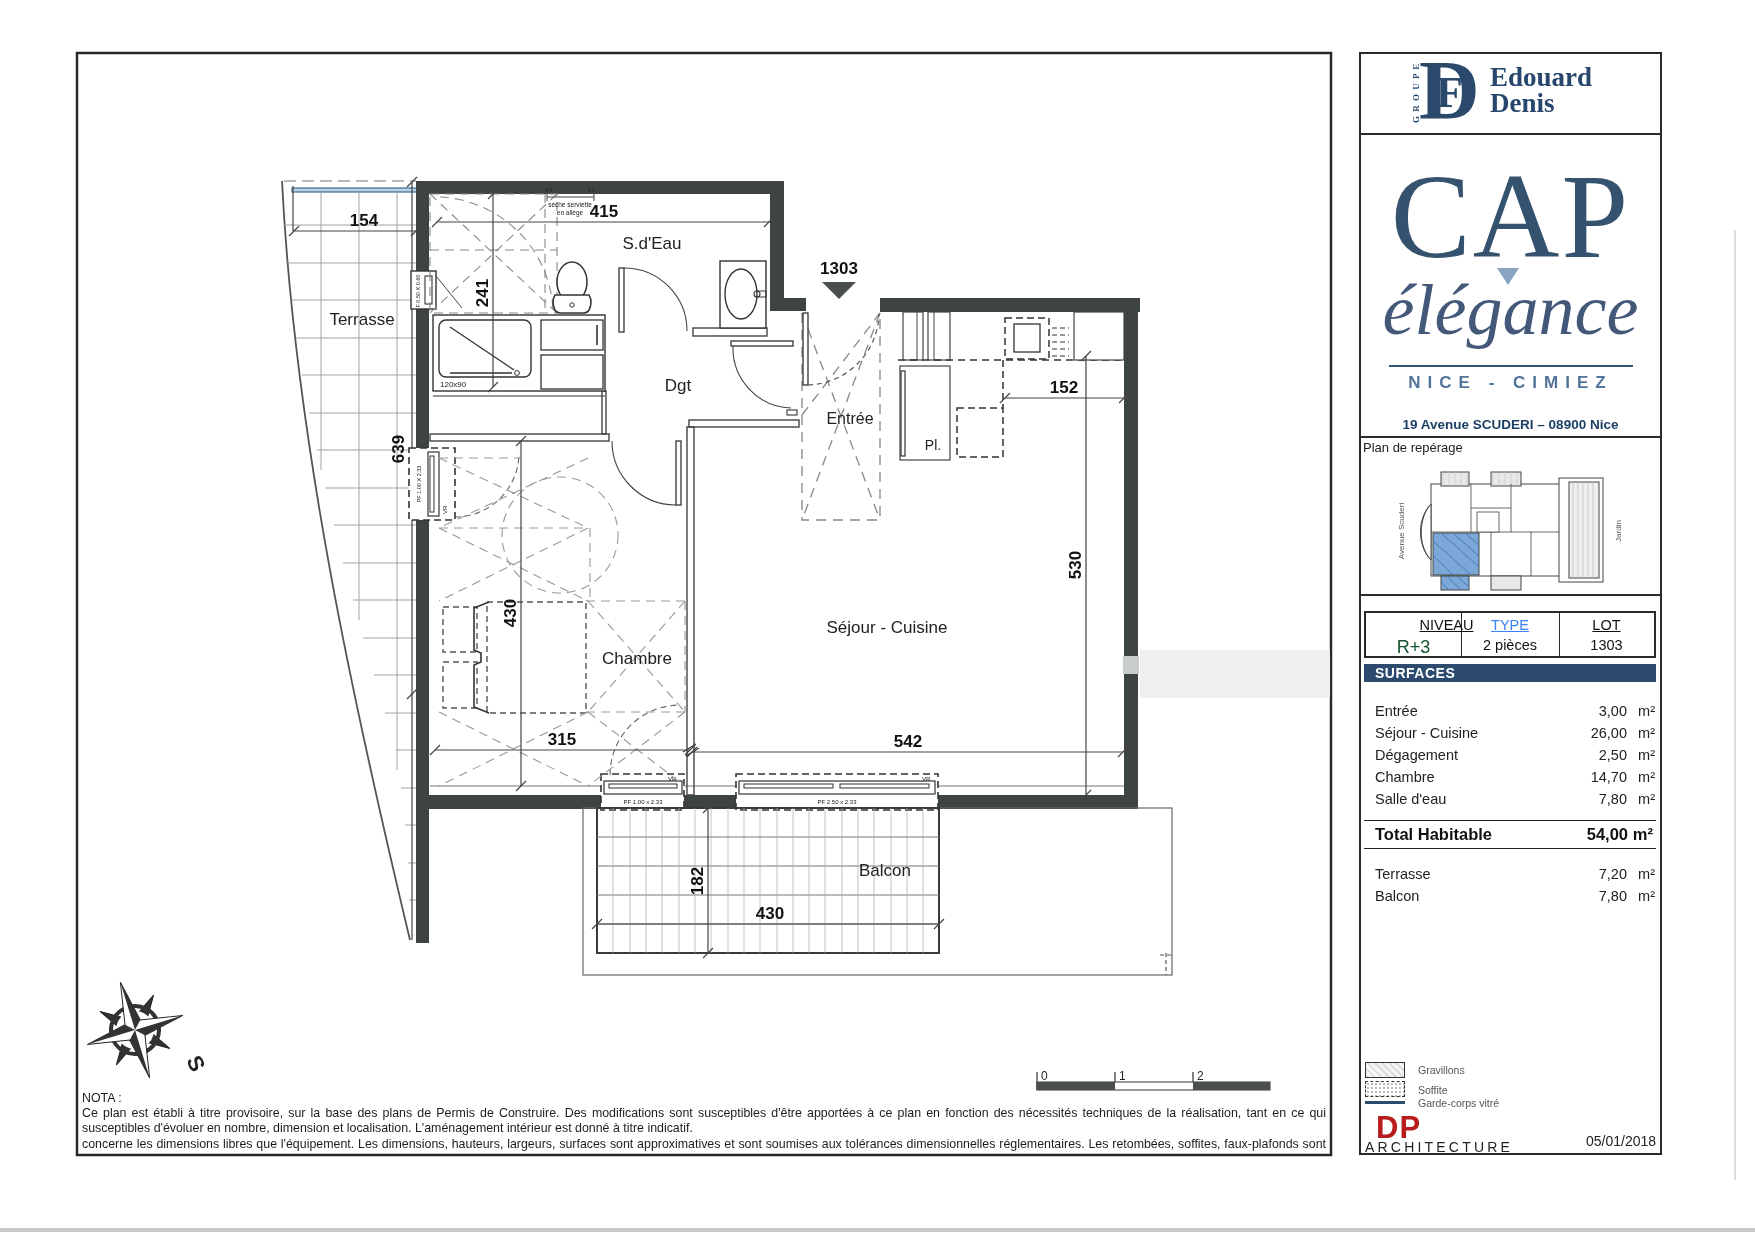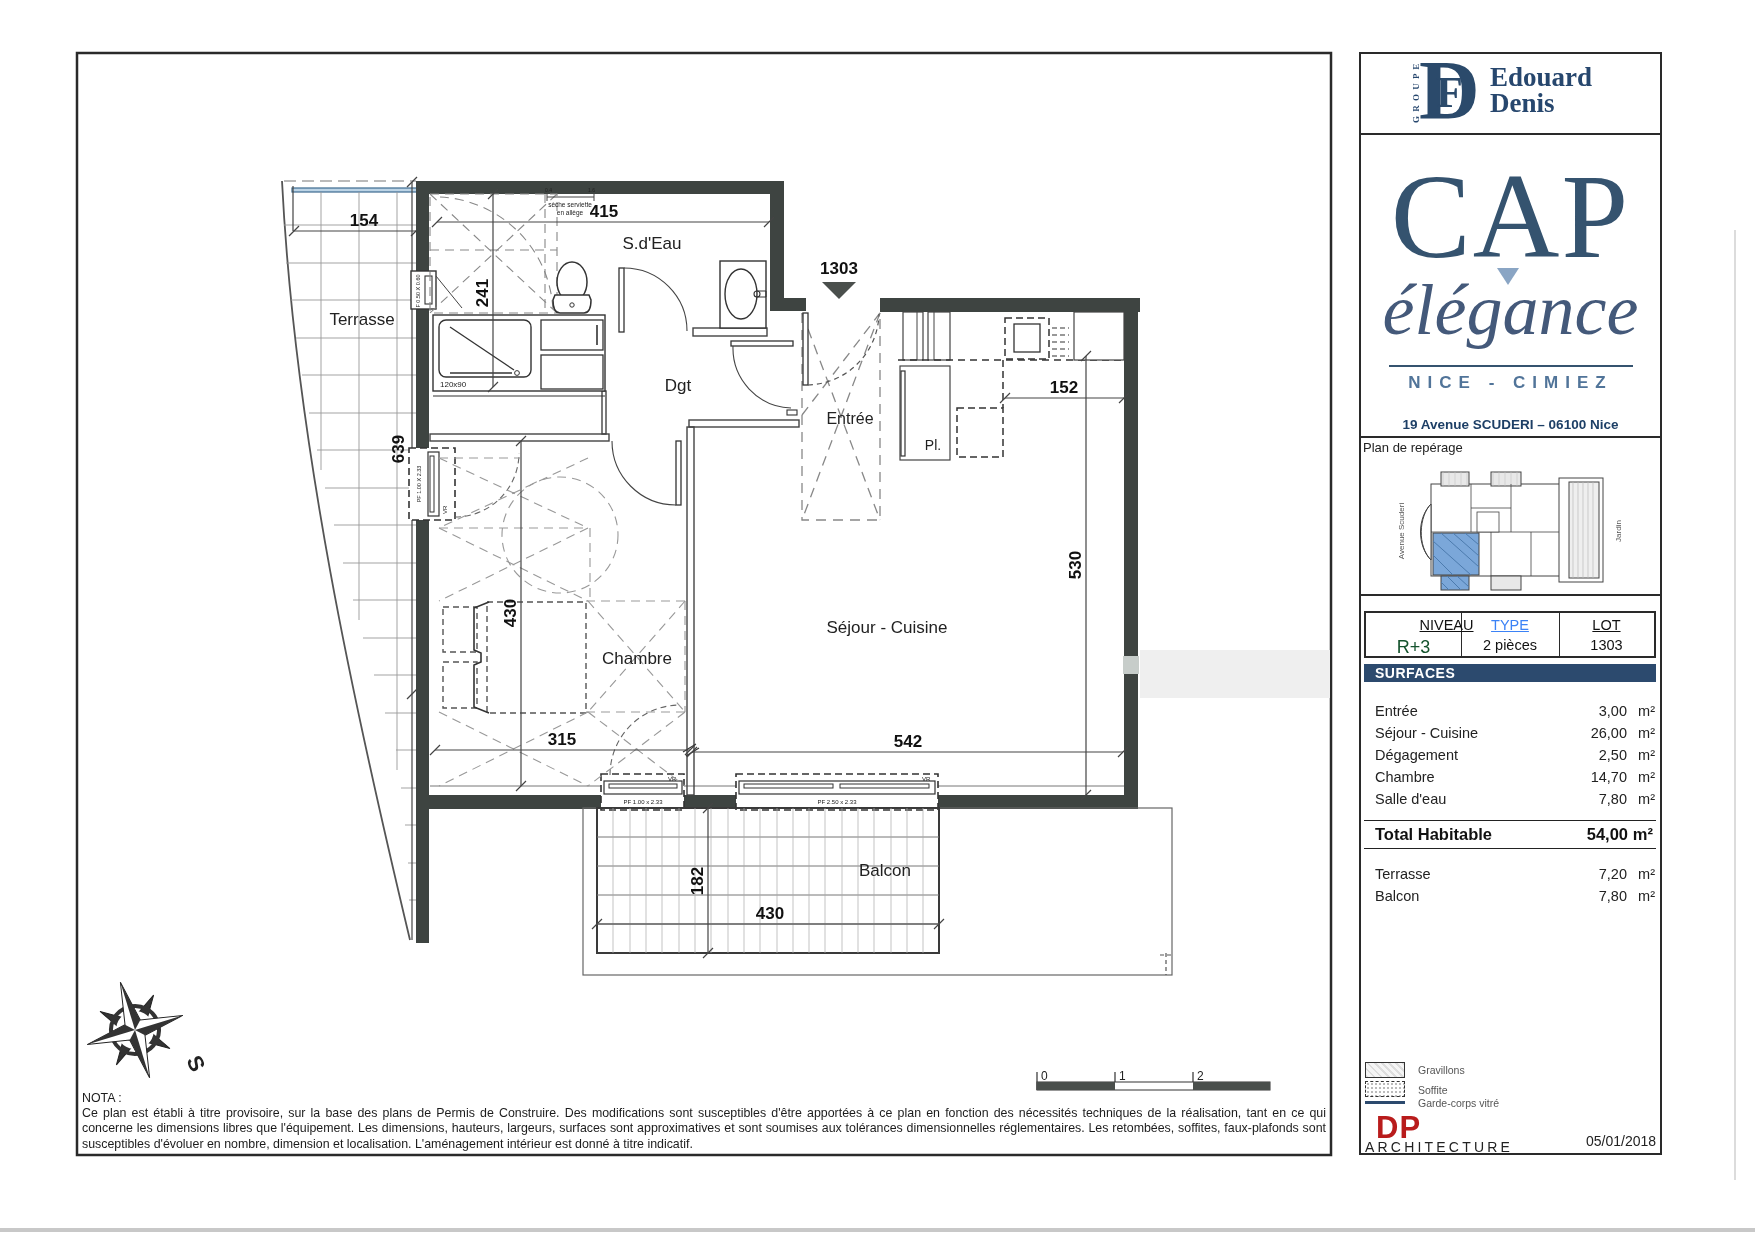--- a/index.html
+++ b/index.html
@@ -339,22 +339,22 @@
 <text x="1197" y="1080" font-size="12" fill="#222">2</text>
 <rect x="1037" y="1082" width="233" height="8" fill="#fff" stroke="#333" stroke-width="1"></rect>
 <rect x="1037" y="1082" width="78" height="8" fill="#4a4f4c"></rect>
 <rect x="1193" y="1082" width="77" height="8" fill="#4a4f4c"></rect>
 </g>
 </svg>
 
 <div class="abs" style="left:82px;top:1091px;width:1244px;font-size:12.4px;color:#1c1c1c;line-height:15.2px;">
 NOTA :<br>
 <div style="text-align:justify;text-align-last:justify;">Ce plan est établi à titre provisoire, sur la base des plans de Permis de Construire. Des modifications sont susceptibles d'être apportées à ce plan en fonction des nécessités techniques de la réalisation, tant en ce qui</div>
+<div>susceptibles d'évoluer en nombre, dimension et localisation. L'aménagement intérieur est donné à titre indicatif.</div>
 <div style="text-align:justify;text-align-last:justify;">concerne les dimensions libres que l'équipement. Les dimensions, hauteurs, largeurs, surfaces sont approximatives et sont soumises aux tolérances dimensionnelles réglementaires. Les retombées, soffites, faux-plafonds sont</div>
-<div>susceptibles d'évoluer en nombre, dimension et localisation. L'aménagement intérieur est donné à titre indicatif.</div>
 </div>
 
 <div class="abs" style="left:1359px;top:52px;width:303px;height:1103px;border:2px solid #2a2a2a;background:#fff;box-sizing:border-box;"></div>
 
 <div class="abs" style="left:1359px;top:52px;width:303px;height:83px;border-bottom:2px solid #2a2a2a;box-sizing:border-box;">
 
   <div class="abs" style="left:52px;top:8px;width:12px;height:66px;font-size:9px;letter-spacing:1px;color:#27476e;font-weight:bold;writing-mode:vertical-rl;transform:rotate(180deg);text-align:center;font-family:'Liberation Serif',serif;">G R O U P E</div>
 
   <div class="abs" style="left:60px;top:2px;width:64px;height:74px;color:#2b4a6b;font-family:'Liberation Serif',serif;font-size:84px;font-weight:bold;line-height:74px;">D</div>
   <div class="abs" style="left:77px;top:24px;width:30px;height:34px;color:#2b4a6b;font-family:'Liberation Serif',serif;font-size:44px;font-weight:bold;line-height:34px;">F</div>
@@ -367,21 +367,21 @@
   <div class="abs" style="left:0;top:32px;width:100%;text-align:center;color:#35536f;font-family:'Liberation Serif',serif;font-size:120px;line-height:100px;letter-spacing:2px;">CAP</div>
 
   <div class="abs" style="left:138px;top:133px;width:0;height:0;border-left:11px solid transparent;border-right:11px solid transparent;border-top:17px solid #8aa5c4;"></div>
 
   <div class="abs" style="left:0;top:140px;width:100%;text-align:center;color:#44597a;font-family:'Liberation Serif',serif;font-style:italic;font-size:72px;line-height:70px;">élégance</div>
 
   <div class="abs" style="left:30px;top:230px;width:244px;height:2px;background:#35536f;"></div>
 
   <div class="abs" style="left:0;top:238px;width:100%;text-align:center;color:#517499;font-size:17px;letter-spacing:7px;font-weight:bold;">NICE - CIMIEZ</div>
 
-  <div class="abs" style="left:0;top:282px;width:100%;text-align:center;color:#1d3f66;font-size:13.5px;font-weight:bold;">19 Avenue SCUDERI – 06100 Nice</div>
+  <div class="abs" style="left:0;top:282px;width:100%;text-align:center;color:#1d3f66;font-size:13.5px;font-weight:bold;">19 Avenue SCUDERI – 08900 Nice</div>
 </div>
 
 <div class="abs" style="left:1359px;top:438px;width:303px;height:158px;border-bottom:2px solid #2a2a2a;box-sizing:border-box;">
   <div class="abs" style="left:4px;top:2px;font-size:13px;color:#222;">Plan de repérage</div>
 
   <svg class="abs" style="left:0px;top:18px;" width="303" height="138" viewBox="0 0 303 138">
     <g stroke="#444" stroke-width="1" fill="#fff">
 
       <rect x="72" y="28" width="160" height="92"></rect>
       <path d="M72,48 C60,60 58,90 72,104 Z" fill="#fff"></path>

